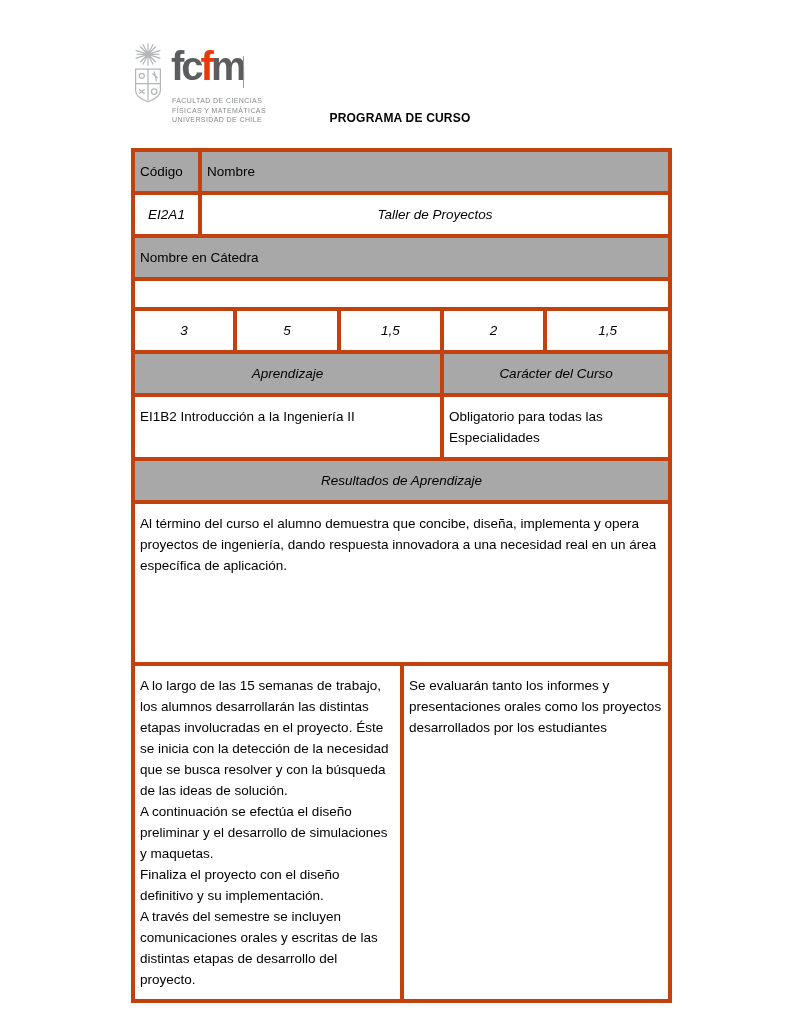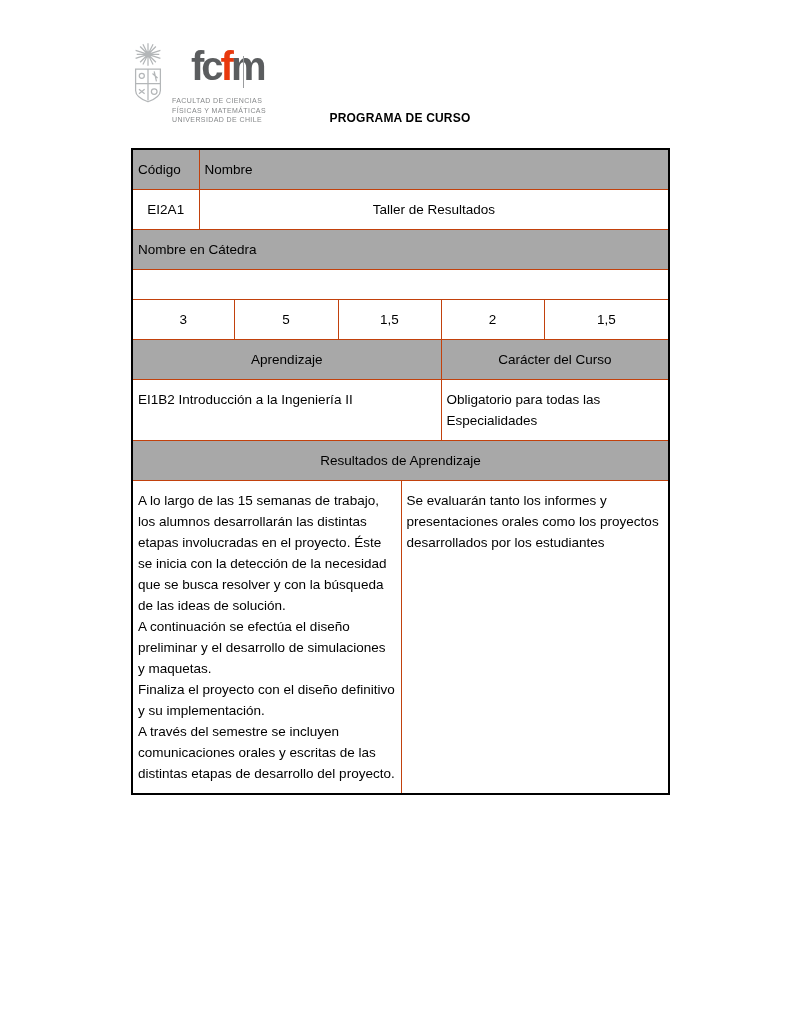--- a/index.html
+++ b/index.html
@@ -10,21 +10,21 @@
     font-family:"Liberation Sans", sans-serif;
     color:#000;
     overflow:hidden;
   }
   
   .logo{position:absolute;left:131px;top:40px;width:180px;height:80px;}
   .crest{position:absolute;left:0;top:2px;}
   .wordmark{
     position:absolute;left:40px;top:8px;
     font-weight:bold;font-size:40px;line-height:36px;
-    letter-spacing:-3px;color:#5b5d5f;margin-left:20px;
+    letter-spacing:-3px;color:#5b5d5f;
   }
   .wordmark .red{color:#e8380d;}
   .wordmark-bar{
     position:absolute;left:112px;top:16px;width:1px;height:32px;background:#9a9c9e;
   }
   .logo-caption{
     position:absolute;left:41px;top:56px;
     font-size:7px;line-height:9.5px;letter-spacing:0.4px;
     color:#86888a;white-space:nowrap;
   }
@@ -35,33 +35,33 @@
   }
   
   table.prog{
     position:absolute;left:131px;top:148px;
     width:537px;table-layout:fixed;
     border-collapse:collapse;
     border:2px solid #000;
     font-size:13.5px;
   }
   table.prog td{
-    border:1px solid #c2410c;
+    border:4px solid #c2410c;
     padding:9px 5px;
     vertical-align:top;
     line-height:21px;
     overflow:hidden;
   }
   td.h{
     background:#a8a8a8;
     line-height:16px;
     vertical-align:middle;
     padding:1px 5px;
   }
-  td.c{text-align:center;}
+  td.c{text-align:center;font-style:italic;}
   td.multiline{white-space:pre-line;}
   td.pad{padding-top:3px;}
 </style>
 </head>
 <body>
 
 <div class="page">
 
   <div class="logo">
     <svg class="crest" width="34" height="62" viewBox="0 0 60 110" fill="none" stroke="#b3b6b8" stroke-width="2.2">
@@ -99,21 +99,21 @@
     </colgroup>
 
     <tbody>
         <tr style="height:18px">
       <td class="h">Código</td>
       <td class="h" colspan="6">Nombre</td>
     </tr>
 
     <tr style="height:34px">
       <td class="c pad">EI2A1</td>
-      <td class="c pad" colspan="6">Taller de Resultados</td>
+      <td class="c pad" colspan="6">Taller de Proyectos</td>
     </tr>
 
     <tr style="height:18px">
       <td class="h" colspan="7">Nombre en Cátedra</td>
     </tr>
     <tr style="height:30px">
       <td colspan="7"></td>
     </tr>
 
 
@@ -130,20 +130,23 @@
       <td class="h c" colspan="2">Carácter del Curso</td>
     </tr>
     <tr style="height:42px">
       <td colspan="5">EI1B2 Introducción a la Ingeniería II</td>
       <td colspan="2">Obligatorio para todas las Especialidades</td>
     </tr>
 
     <tr style="height:18px">
       <td class="h c" colspan="7">Resultados de Aprendizaje</td>
     </tr>
+    <tr style="height:162px">
+      <td colspan="7">Al término del curso el alumno demuestra que concibe, diseña, implementa y opera proyectos de ingeniería, dando respuesta innovadora a una necesidad real en un área específica de aplicación.</td>
+    </tr>
 
     <tr style="height:305px">
       <td colspan="4" class="multiline">A lo largo de las 15 semanas de trabajo, los alumnos desarrollarán las distintas etapas involucradas en el proyecto. Éste se inicia con la detección de la necesidad que se busca resolver y con la búsqueda de las ideas de solución.
 A continuación se efectúa el diseño preliminar y el desarrollo de simulaciones y maquetas.
 Finaliza el proyecto con el diseño definitivo y su implementación.
 A través del semestre se incluyen comunicaciones orales y escritas de las distintas etapas de desarrollo del proyecto.</td>
       <td colspan="3" class="multiline">Se evaluarán tanto los informes y presentaciones orales como los proyectos
 desarrollados por los estudiantes</td>
     </tr>
   </tbody>

